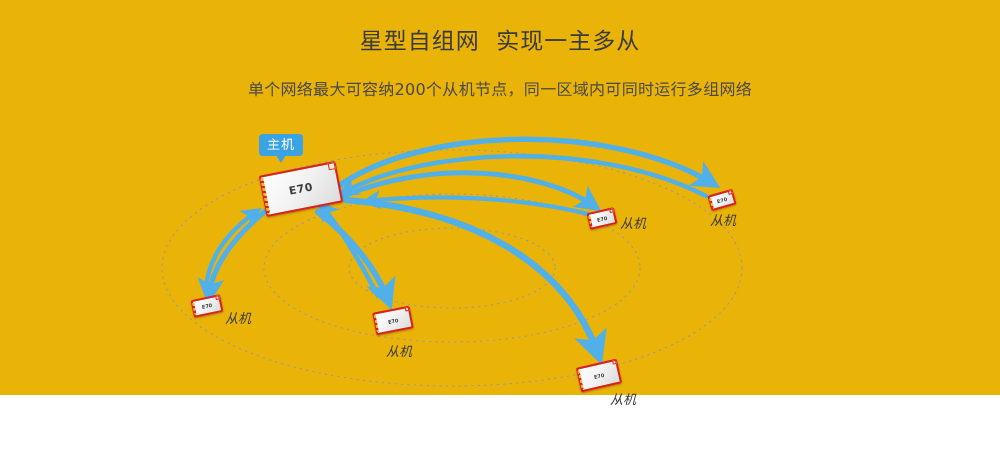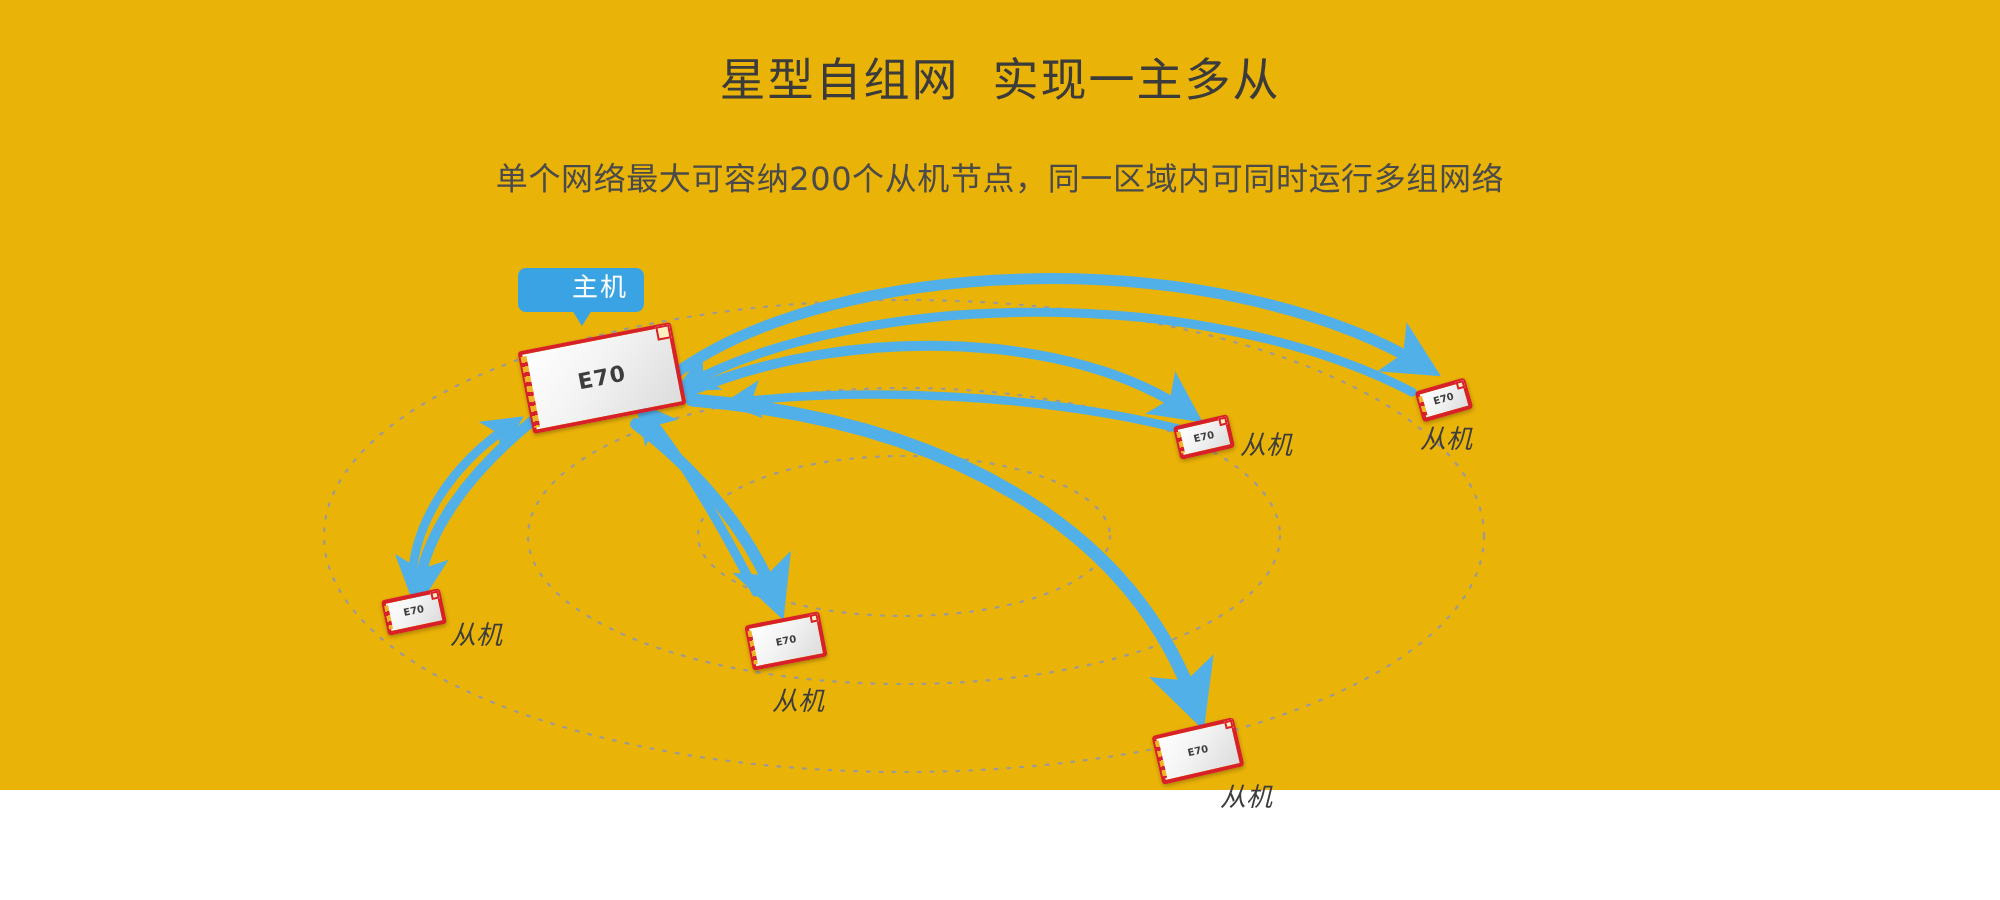--- a/index.html
+++ b/index.html
@@ -75,21 +75,20 @@
     top: 134px;
     width: 44px;
     height: 22px;
     border-radius: 4px;
     background: #3aa3e3;
     color: #ffffff;
     font-size: 13px;
     line-height: 22px;
     text-align: center;
     letter-spacing: 1px;
-    padding-left: 19px;
   }
   .master-badge::after {
     content: "";
     position: absolute;
     left: 50%;
     margin-left: -5px;
     bottom: -7px;
     width: 0;
     height: 0;
     border-left: 5px solid transparent;

